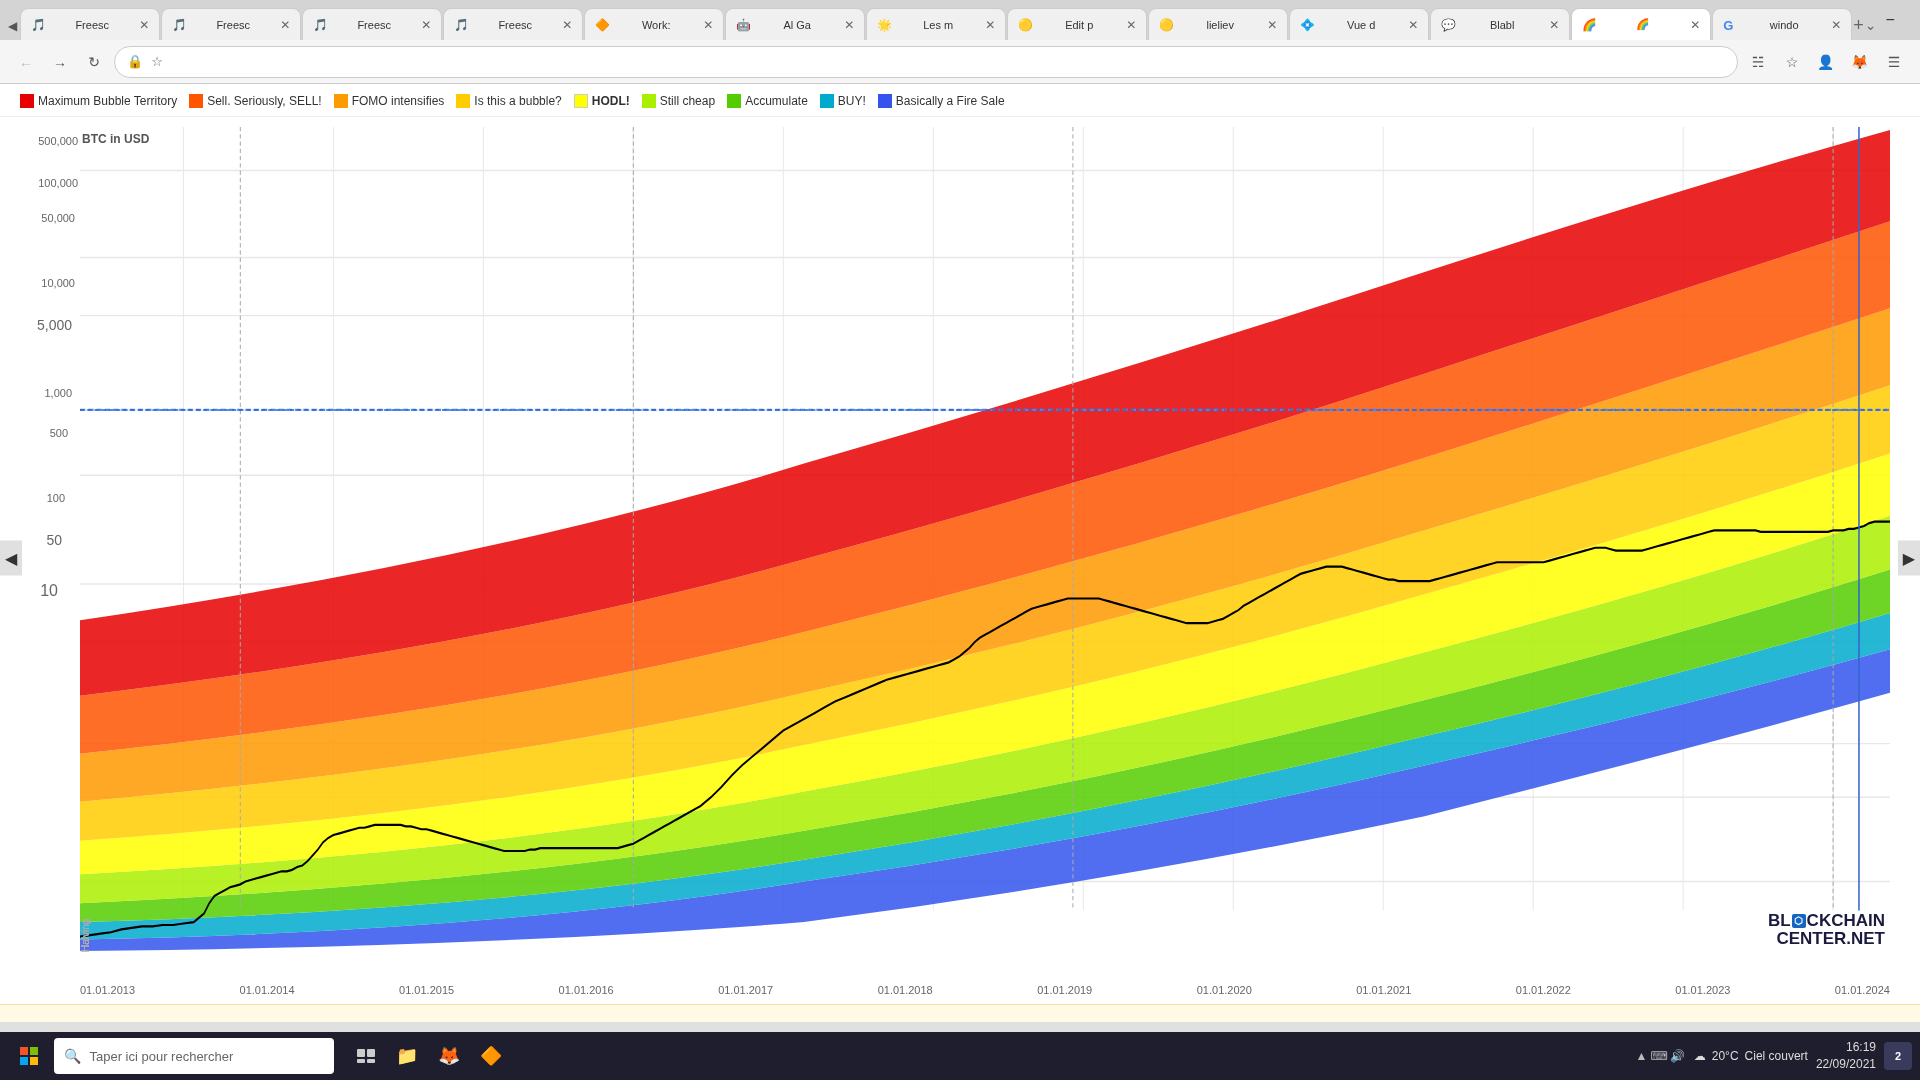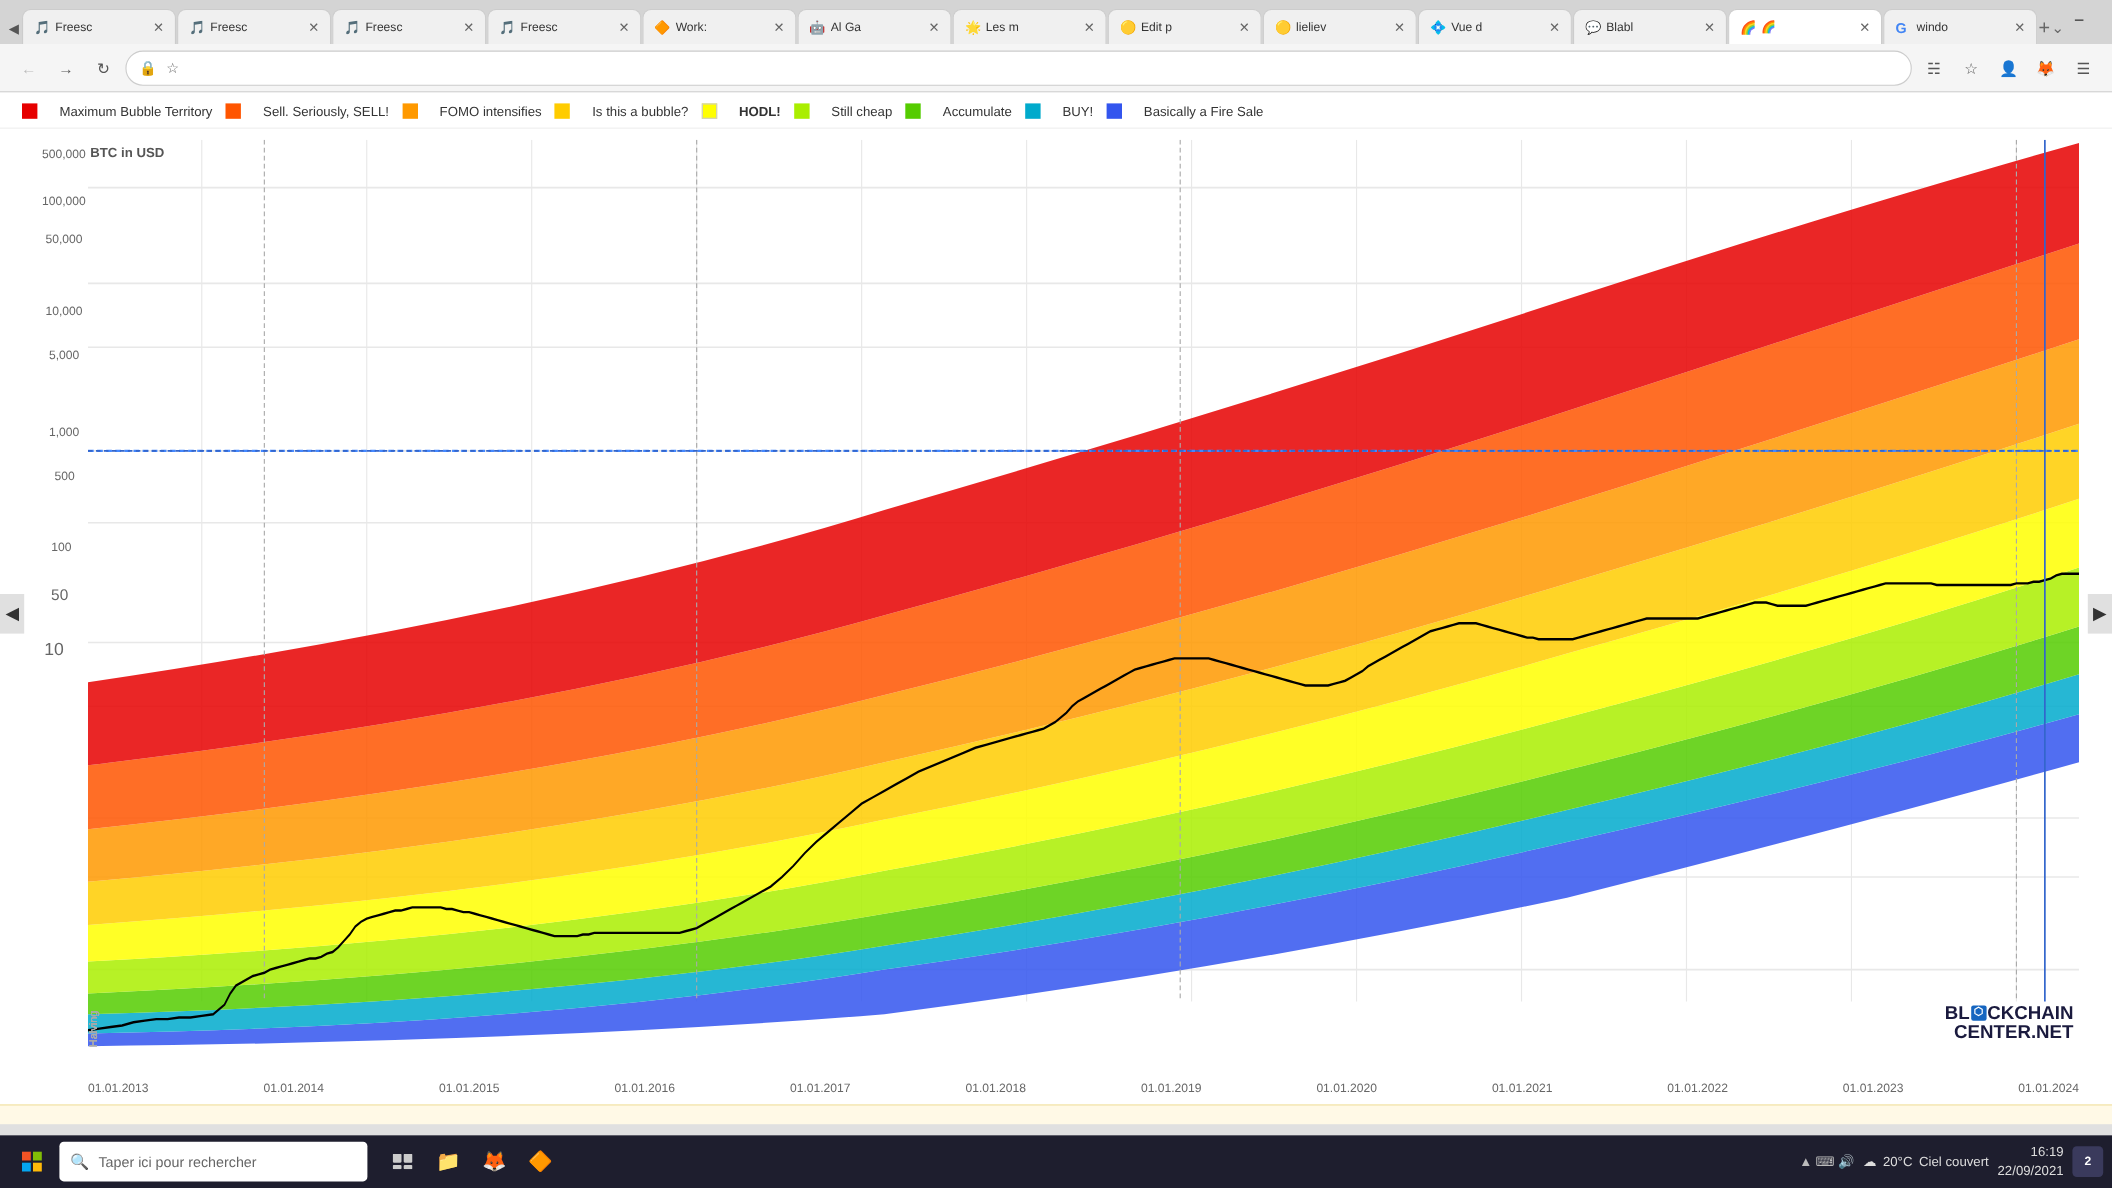--- a/index.html
+++ b/index.html
@@ -5,21 +5,21 @@
     * { margin: 0; padding: 0; box-sizing: border-box; }
     body { width: 1920px; height: 1080px; overflow: hidden; font-family: Arial, sans-serif; background: #f0f0f0; }
 
     
     .browser-frame { width: 1920px; height: 1080px; background: #e8e8e8; display: flex; flex-direction: column; }
 
     .tab-bar { height: 40px; background: #d4d4d4; display: flex; align-items: flex-end; padding: 0 8px; gap: 1px; }
     .tab { height: 32px; min-width: 140px; max-width: 160px; background: #f0f0f0; border-radius: 8px 8px 0 0; display: flex; align-items: center; padding: 0 10px; font-size: 11px; gap: 5px; border: 1px solid #ccc; border-bottom: none; cursor: pointer; overflow: hidden; white-space: nowrap; }
     .tab.active { background: #fff; z-index: 1; }
     .tab-favicon { width: 14px; height: 14px; flex-shrink: 0; font-size: 12px; }
-    .tab-label { overflow: hidden; text-overflow: ellipsis; flex: 1; font-size: 11px; color: #333; }
+    .tab-label { overflow: hidden; text-overflow: ellipsis; flex: 1; font-size: 11px; color: #333; text-align: center; }
     .tab-close { color: #666; font-size: 12px; cursor: pointer; flex-shrink: 0; }
     .tab-new { width: 30px; height: 30px; display: flex; align-items: center; justify-content: center; font-size: 18px; color: #666; cursor: pointer; }
     .tab-chevron { width: 30px; height: 30px; display: flex; align-items: center; justify-content: center; font-size: 14px; color: #666; cursor: pointer; }
     .tab-actions { display: flex; align-items: center; margin-left: auto; gap: 8px; }
     .win-btn { font-size: 16px; color: #333; cursor: pointer; padding: 0 8px; height: 40px; display: flex; align-items: center; }
 
     .nav-bar { height: 44px; background: #f5f5f5; display: flex; align-items: center; gap: 6px; padding: 0 12px; border-bottom: 1px solid #ccc; }
     .nav-btn { width: 28px; height: 28px; display: flex; align-items: center; justify-content: center; border-radius: 50%; cursor: pointer; color: #555; font-size: 14px; }
     .nav-btn.disabled { color: #bbb; cursor: default; }
     .address-bar { flex: 1; height: 32px; background: #fff; border: 1px solid #ccc; border-radius: 16px; display: flex; align-items: center; padding: 0 12px; gap: 8px; font-size: 13px; color: #333; }
@@ -29,21 +29,21 @@
     .nav-right { display: flex; gap: 6px; align-items: center; }
     .nav-icon-btn { width: 28px; height: 28px; display: flex; align-items: center; justify-content: center; border-radius: 50%; cursor: pointer; color: #555; font-size: 14px; }
 
     .browser-content { flex: 1; background: #fff; overflow: hidden; position: relative; }
 
     
     .chart-page { width: 100%; height: 100%; background: #fff; display: flex; flex-direction: column; padding: 0; }
 
     
     .legend { display: flex; flex-wrap: wrap; align-items: center; gap: 12px; padding: 10px 20px 8px 20px; border-bottom: 1px solid #eee; background: #fff; }
-    .legend-item { display: flex; align-items: center; gap: 20px; font-size: 12px; color: #333; white-space: nowrap; }
+    .legend-item { display: flex; align-items: center; gap: 4px; font-size: 12px; color: #333; white-space: nowrap; }
     .legend-color { width: 14px; height: 14px; flex-shrink: 0; }
 
     
     .chart-wrapper { flex: 1; position: relative; padding: 10px 30px 50px 80px; overflow: hidden; }
     .chart-svg { width: 100%; height: 100%; }
 
     
     .tooltip-box { position: absolute; top: 55px; right: 60px; background: #fff; border: 1px solid #333; padding: 8px 12px; font-size: 13px; z-index: 10; min-width: 220px; }
     .tooltip-date { font-weight: bold; font-size: 15px; margin-bottom: 4px; color: #111; }
     .tooltip-value { color: #111; font-size: 14px; }
@@ -602,21 +602,21 @@
         <div style="position:absolute; bottom:52px; left:calc(155px/1750*100% + 80px); font-size:10px; color:#aaa; writing-mode:vertical-rl; transform:rotate(180deg); height:80px;">Halving</div>
         <div style="position:absolute; bottom:52px; left:calc(535px/1750*100% + 80px); font-size:10px; color:#aaa; writing-mode:vertical-rl; transform:rotate(180deg); height:80px;">Halving</div>
         <div style="position:absolute; bottom:52px; left:calc(960px/1750*100% + 80px); font-size:10px; color:#aaa; writing-mode:vertical-rl; transform:rotate(180deg); height:80px;">Halving</div>
         <div style="position:absolute; bottom:52px; left:calc(1695px/1750*100% + 80px - 15px); font-size:10px; color:#aaa; writing-mode:vertical-rl; transform:rotate(180deg); height:80px;">Halving</div>
 
         
         <div style="position:absolute; right:calc(100% - 78px); top:18px; font-size:11px; color:#666; text-align:right; white-space:nowrap;">500,000</div>
         <div style="position:absolute; right:calc(100% - 78px); top:60px; font-size:11px; color:#666; white-space:nowrap;">100,000</div>
         <div style="position:absolute; right:calc(100% - 75px); top:95px; font-size:11px; color:#666; text-align:right; white-space:nowrap;">50,000</div>
         <div style="position:absolute; right:calc(100% - 75px); top:160px; font-size:11px; color:#666; text-align:right; white-space:nowrap;">10,000</div>
-        <div style="position:absolute; right:calc(100% - 72px); top:200px; font-size:11px; color:#666; white-space:nowrap;">5,000</div>
+        <div style="position:absolute; right:calc(100% - 72px); top:200px; font-size:14px; color:#666; white-space:nowrap;">5,000</div>
         <div style="position:absolute; right:calc(100% - 72px); top:270px; font-size:11px; color:#666; text-align:right; white-space:nowrap;">1,000</div>
         <div style="position:absolute; right:calc(100% - 68px); top:310px; font-size:11px; color:#666; text-align:right; white-space:nowrap;">500</div>
         <div style="position:absolute; right:calc(100% - 65px); top:375px; font-size:11px; color:#666; text-align:right; white-space:nowrap;">100</div>
         <div style="position:absolute; right:calc(100% - 62px); top:415px; font-size:14px; color:#666; text-align:left; white-space:nowrap;">50</div>
         <div style="position:absolute; right:calc(100% - 58px); top:465px; font-size:16px; color:#666; text-align:right; white-space:nowrap;">10</div>
 
         
         <div style="position:absolute; bottom:8px; left:80px; right:30px; display:flex; justify-content:space-between;">
           <span style="font-size:11px;color:#666;">01.01.2013</span>
           <span style="font-size:11px;color:#666;">01.01.2014</span>

